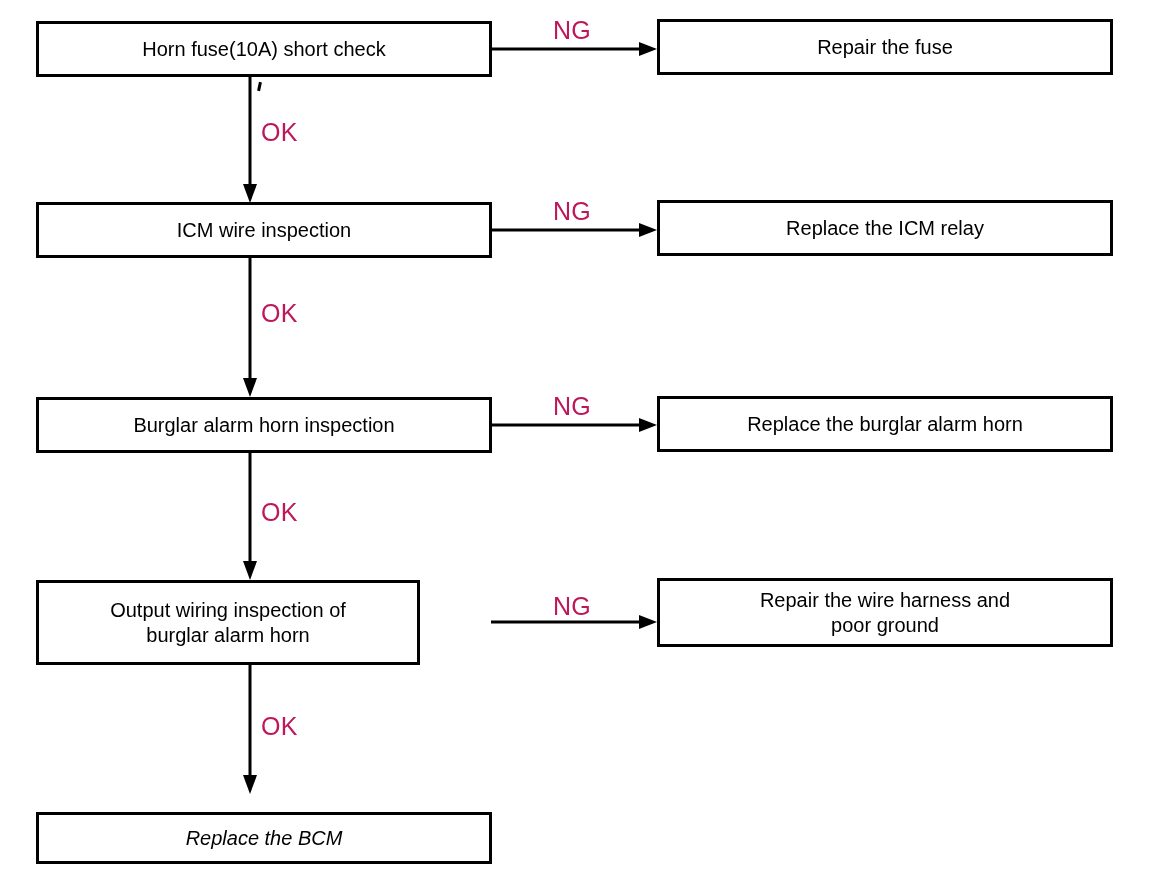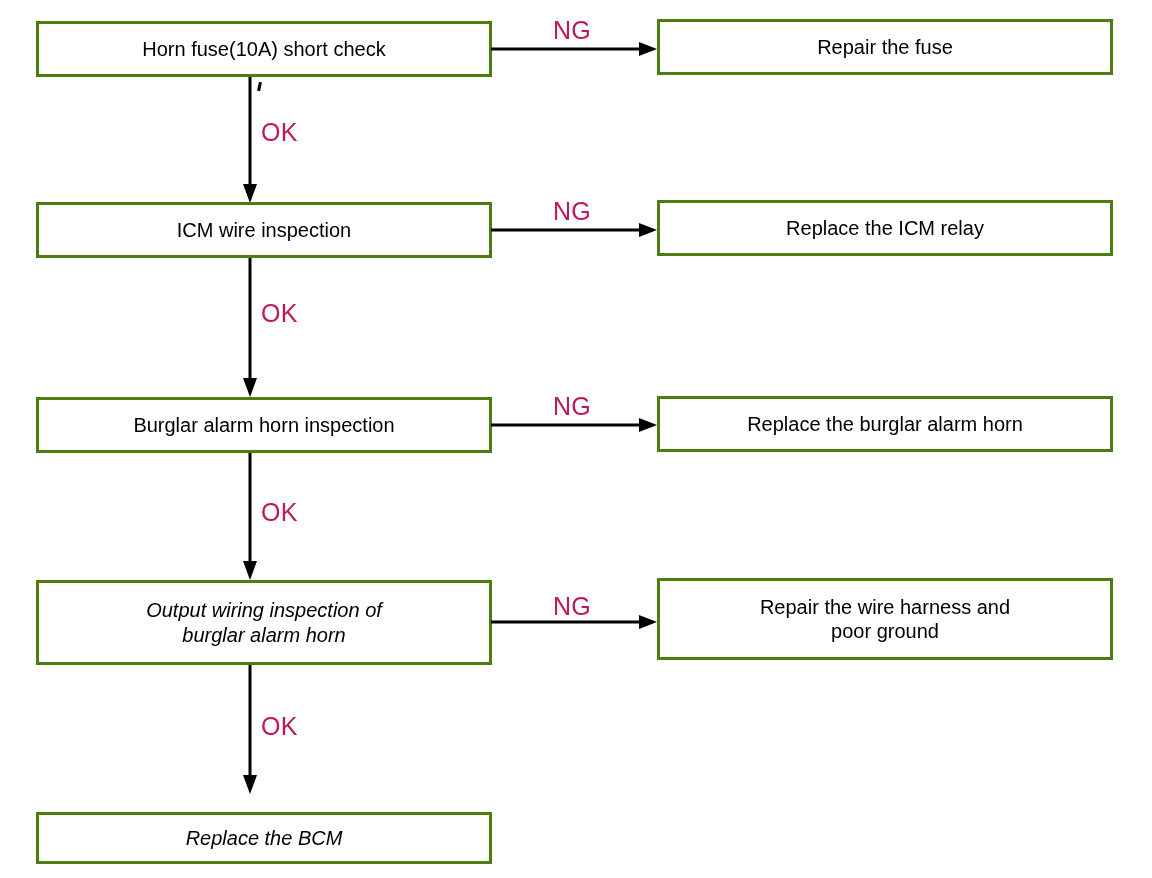--- a/index.html
+++ b/index.html
@@ -15,21 +15,21 @@
   #canvas {
     position: relative;
     width: 1152px;
     height: 878px;
     background: #ffffff;
     overflow: hidden;
   }
   .node {
     position: absolute;
     box-sizing: border-box;
-    border: 3px solid #4d7c0f;
+    border: 3px solid #000000;
     background: #ffffff;
     display: flex;
     align-items: center;
     justify-content: center;
     text-align: center;
     line-height: 1.22;
     font-size: 20px;
     color: #000000;
     padding: 2px 4px;
   }
@@ -123,36 +123,36 @@
   </div>
 
   <div class="conn" style="left:236px; top:453px; width:30px; height:129px;">
     <svg width="30" height="129" viewBox="0 0 30 129">
       <line x1="14" y1="0" x2="14" y2="113" stroke="#000" stroke-width="3"></line>
       <polygon points="14,127 7,108 21,108" fill="#000"></polygon>
     </svg>
   </div>
   <div class="edge-label" style="left:261px; top:498px;">OK</div>
 
-  <div class="node" style="left:36px; top:580px; width:456px; height:85px;font-style:italic;">
+  <div class="node" style="left:36px; top:580px; width:384px; height:85px;">
     <span>
       <span>Output wiring inspection of</span>
       <span class="line2">burglar alarm horn</span>
     </span>
   </div>
 
   <div class="conn" style="left:491px; top:598px; width:170px; height:50px;">
     <svg width="170" height="50" viewBox="0 0 170 50">
       <line x1="0" y1="24" x2="152" y2="24" stroke="#000" stroke-width="3"></line>
       <polygon points="166,24 148,17 148,31" fill="#000"></polygon>
     </svg>
   </div>
   <div class="edge-label" style="left:553px; top:592px;">NG</div>
 
-  <div class="node" style="left:657px; top:578px; width:456px; height:82px;">
+  <div class="node" style="left:657px; top:578px; width:456px; height:69px;">
     <span>
       <span>Repair the wire harness and</span>
       <span class="line2">poor ground</span>
     </span>
   </div>
 
   <div class="conn" style="left:236px; top:665px; width:30px; height:131px;">
     <svg width="30" height="131" viewBox="0 0 30 131">
       <line x1="14" y1="0" x2="14" y2="115" stroke="#000" stroke-width="3"></line>
       <polygon points="14,129 7,110 21,110" fill="#000"></polygon>

